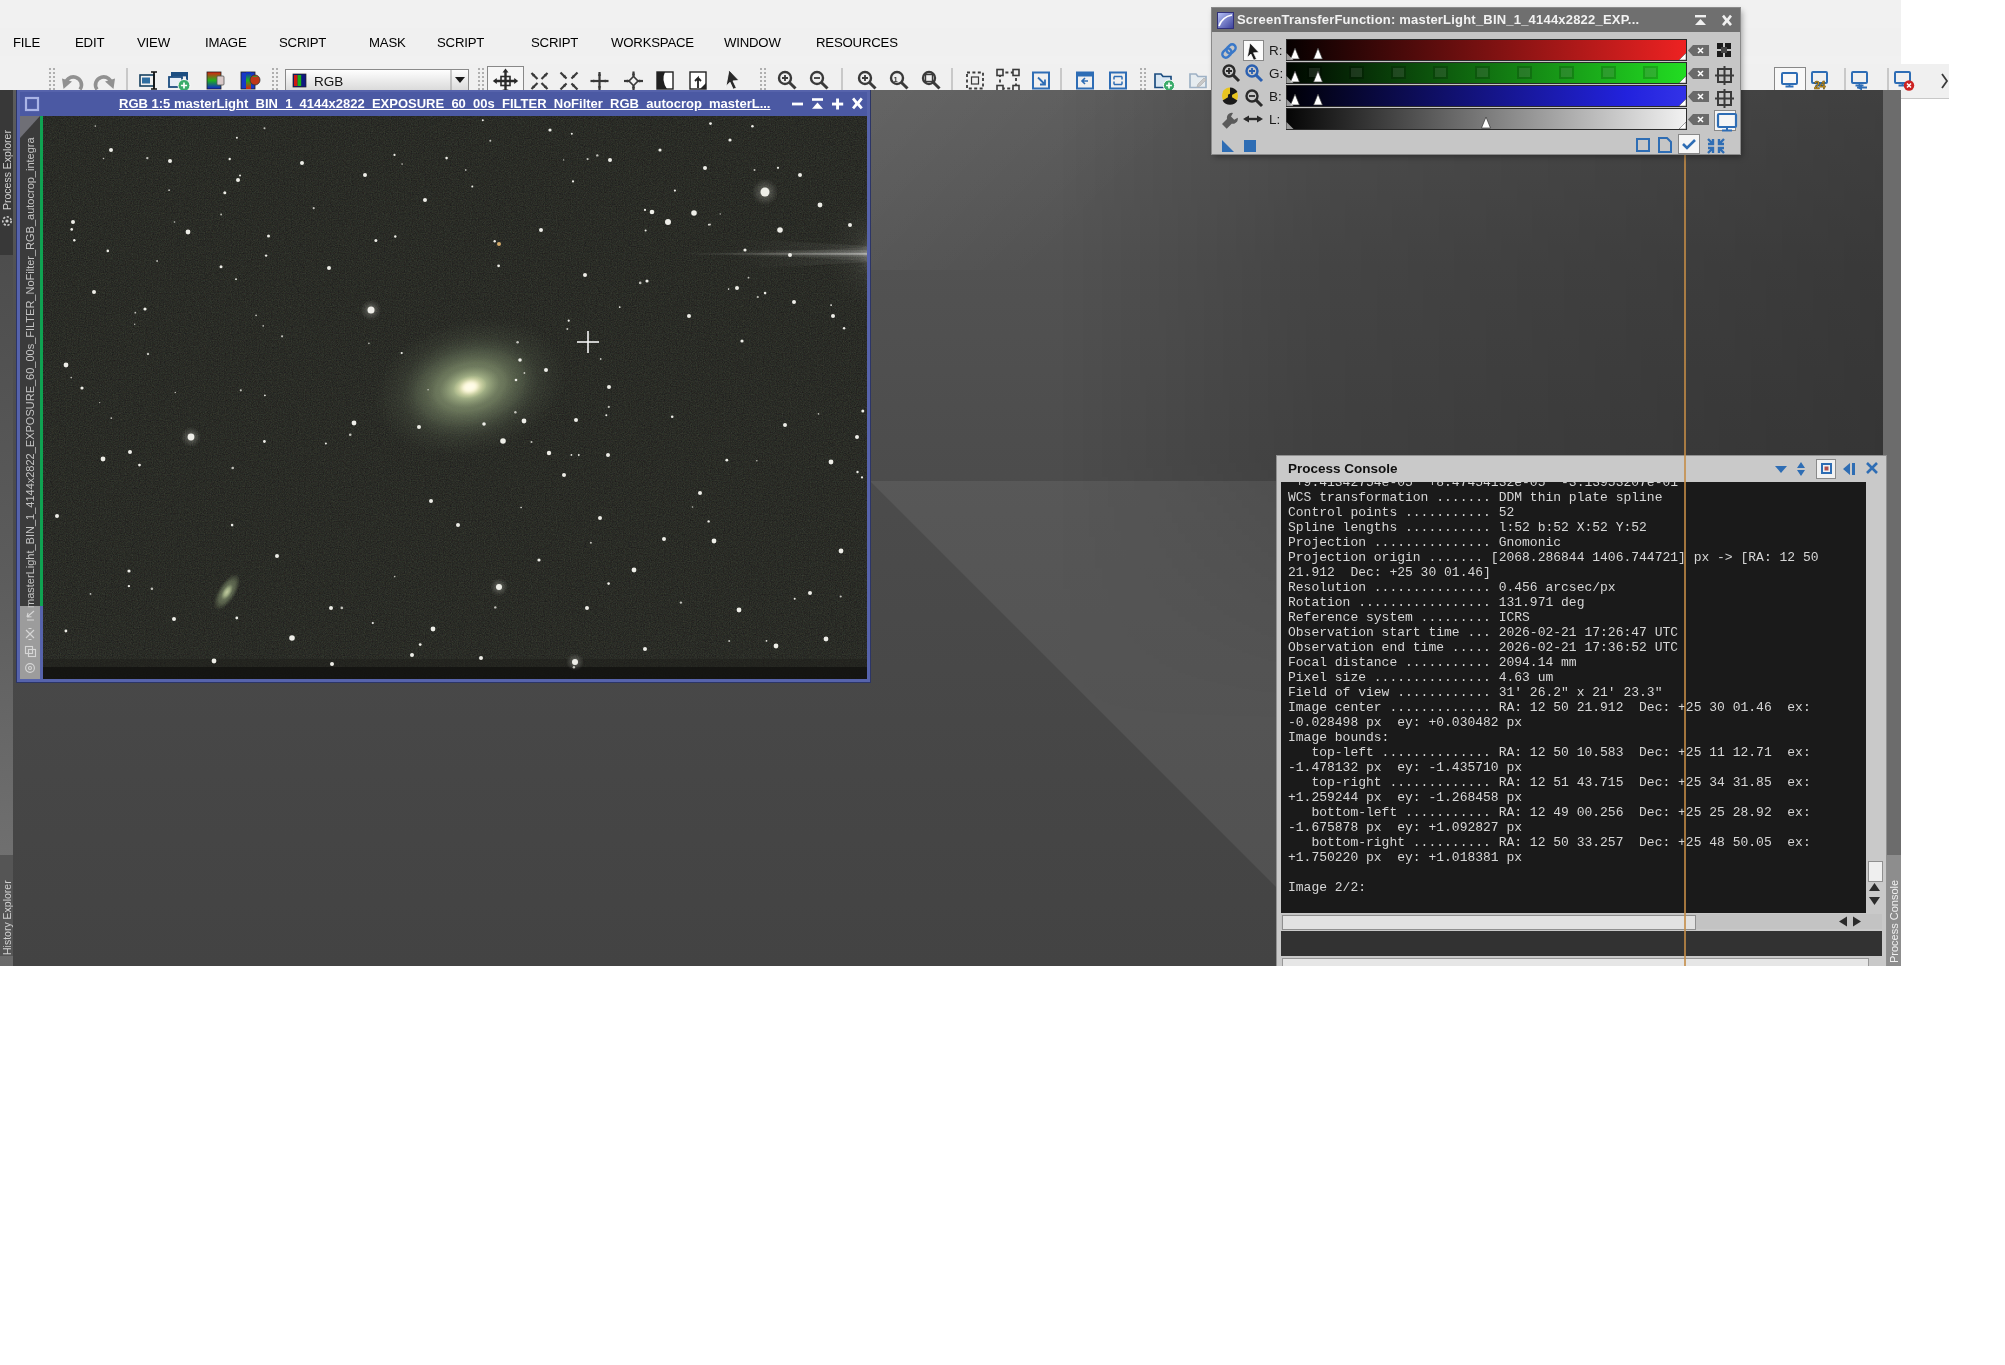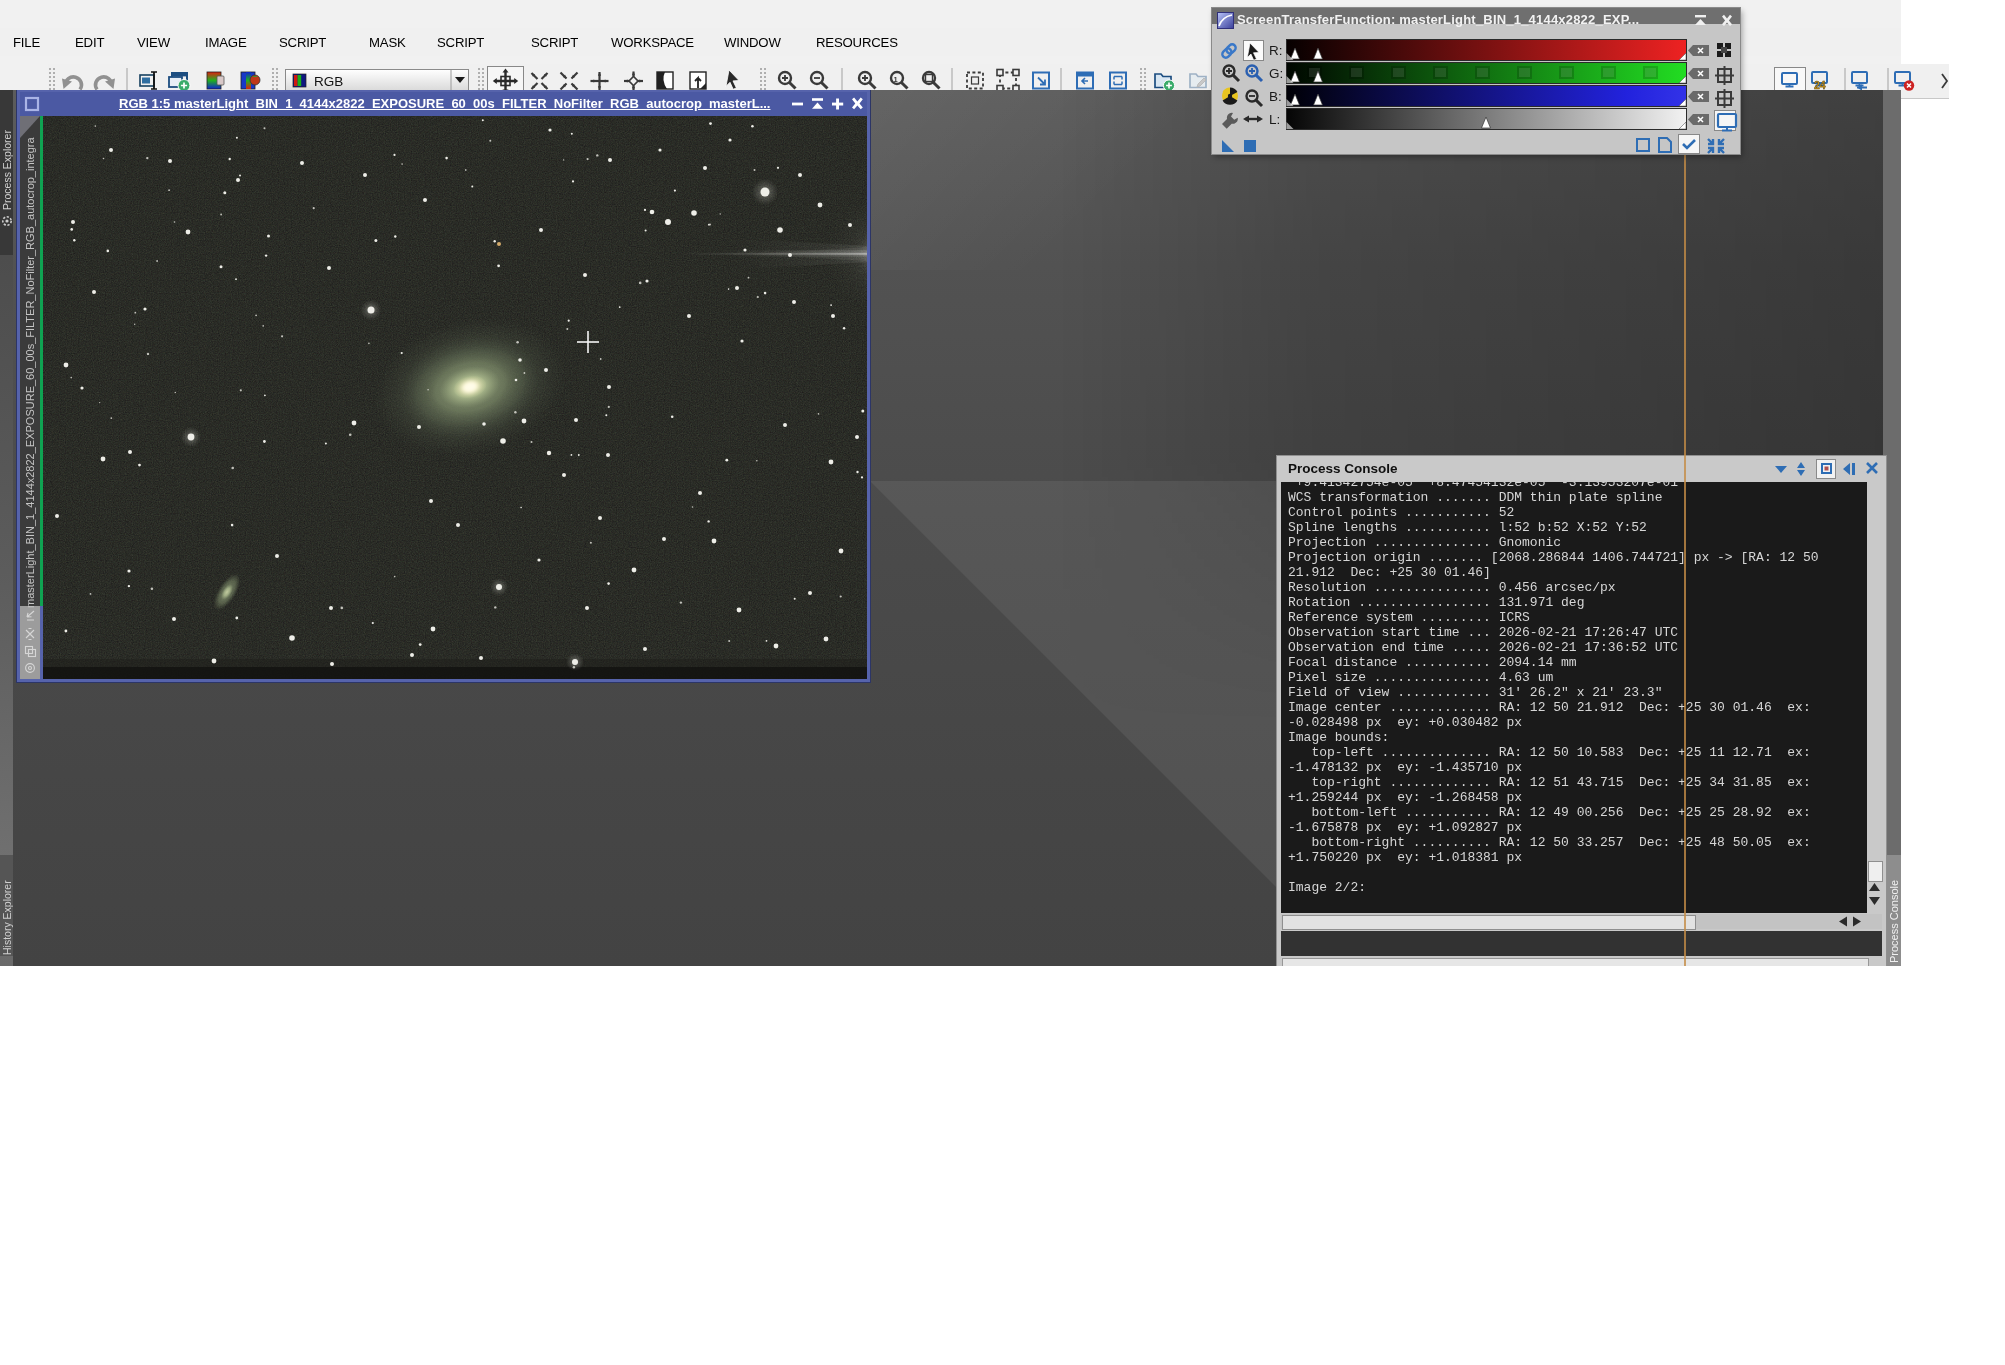--- a/index.html
+++ b/index.html
@@ -33,28 +33,28 @@
  background:#5663ab;box-shadow:0 0 0 1px #2c3566;}
 #iwtitle{position:absolute;left:3px;top:2px;width:847px;height:24px;background:#4b59a3;}
 #iwtitle .txt{position:absolute;left:99px;top:4px;font-size:13px;font-weight:bold;color:#ffffff;white-space:nowrap;text-decoration:underline;}
 #iwtabs{position:absolute;left:3px;top:26px;width:20px;height:563px;background:#3b3b3b;}
 #iwtabs .lite{position:absolute;left:0;top:490px;width:20px;height:73px;background:#9c9c9c;}
 #greenline{position:absolute;left:23px;top:26px;width:3px;height:490px;background:#0fa352;}
 #imgarea{position:absolute;left:26px;top:26px;width:824px;height:563px;background:#2c2c28;overflow:hidden;}
 
 #stf{position:absolute;left:1212px;top:8px;width:528px;height:146px;z-index:60;
  background:#c6c6c6;box-shadow:0 0 0 1px #8a8a8a,2px 3px 6px rgba(0,0,0,0.35);}
-#stftitle{position:absolute;left:0;top:0;width:528px;height:16px;background:#6f6f6f;}
+#stftitle{position:absolute;left:0;top:0;width:528px;height:24px;background:#6f6f6f;}
 #stftitle .txt{position:absolute;left:25px;top:4px;font-size:13px;font-weight:bold;color:#f2f2f2;letter-spacing:0.2px;white-space:nowrap;}
 
 #console{position:absolute;left:1277px;top:366px;width:609px;height:511px;z-index:30;
  background:#c9c9c9;box-shadow:0 0 0 1px #909090;}
 #contitle{position:absolute;left:0;top:0;width:609px;height:26px;}
 #contitle .txt{position:absolute;left:11px;top:5px;font-size:13.5px;font-weight:bold;color:#101010;}
-#conblack{position:absolute;left:4px;top:26px;width:585px;height:431px;background:#1a1a1a;overflow:hidden;padding-left:16px;}
+#conblack{position:absolute;left:4px;top:26px;width:585px;height:431px;background:#1a1a1a;overflow:hidden;}
 #conblack pre{margin:0;position:absolute;left:7px;top:-7px;font-family:"Liberation Mono",monospace;
  font-size:13px;line-height:15px;color:#d6d6d6;}
 #vscroll{position:absolute;left:590px;top:26px;width:15px;height:431px;background:#c9c9c9;}
 #vthumb{position:absolute;left:1px;top:379px;width:13px;height:19px;background:#efefef;border:1px solid #8f8f8f;}
 #hscroll{position:absolute;left:4px;top:458px;width:601px;height:15px;background:#c3c3c3;}
 #hthumb{position:absolute;left:1px;top:1px;width:412px;height:13px;background:#e2e2e2;border:1px solid #8f8f8f;}
 #condark{position:absolute;left:4px;top:475px;width:601px;height:25px;background:#323232;}
 #conbottom{position:absolute;left:0px;top:500px;width:609px;height:11px;background:#c9c9c9;}
 #conbottom .inset{position:absolute;left:5px;top:2px;width:585px;height:12px;background:#e6e6e6;border:1px solid #979797;}
 .cap{position:absolute;top:0;height:28px;}

